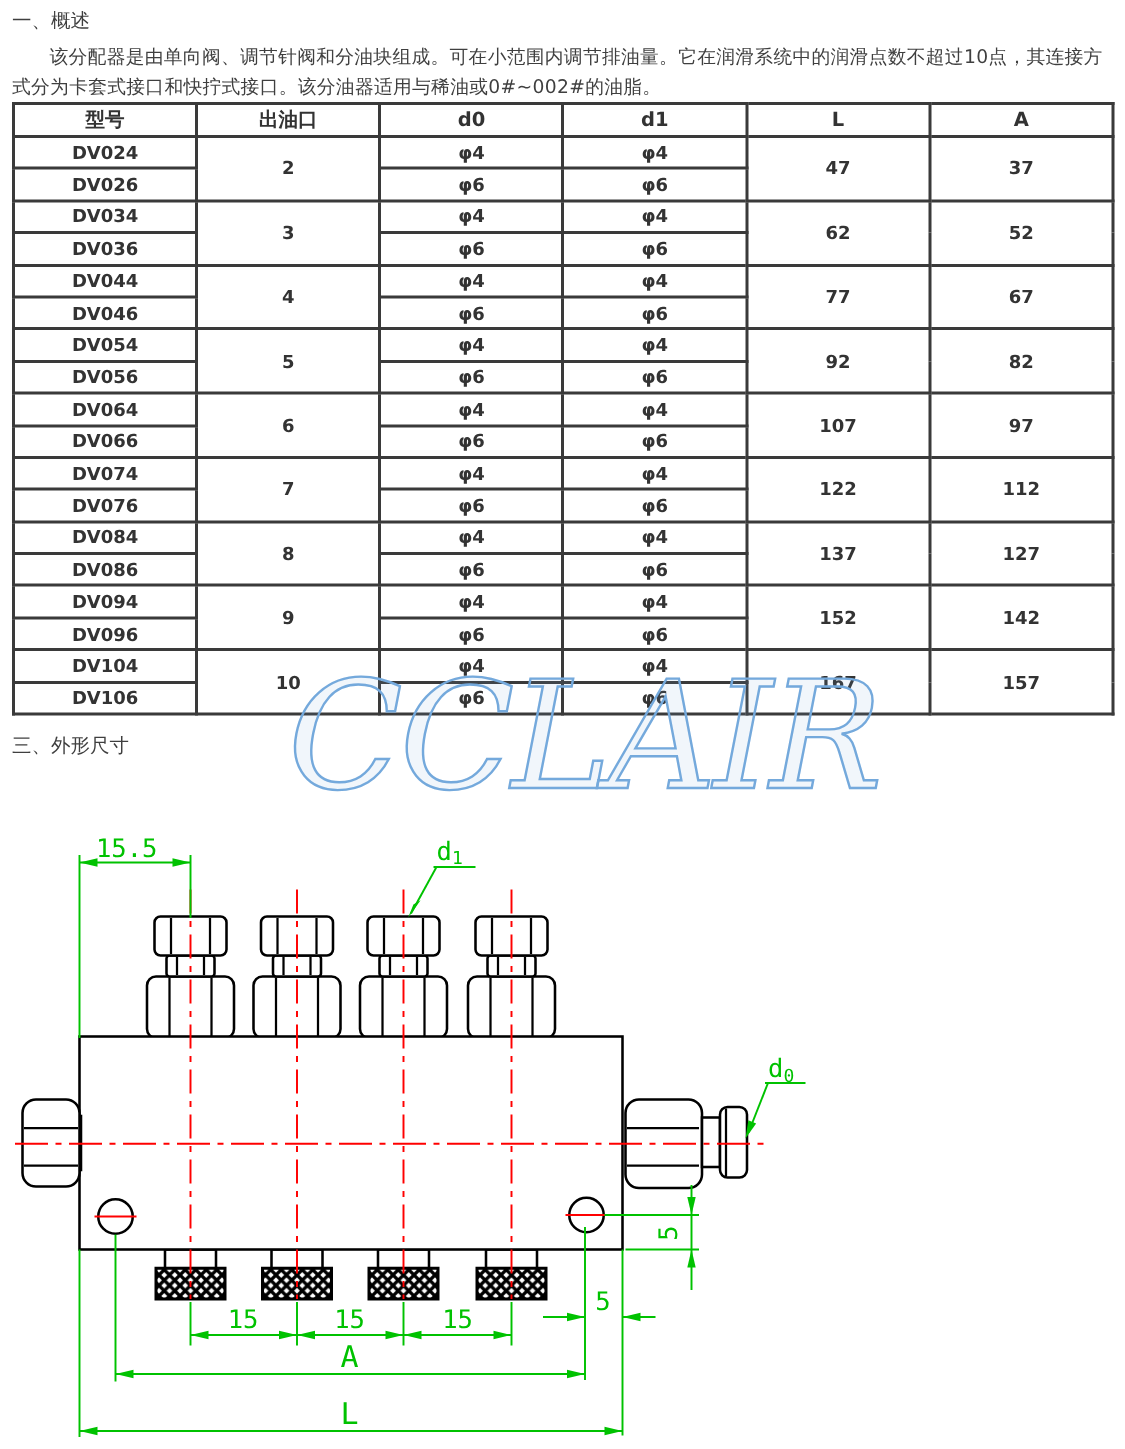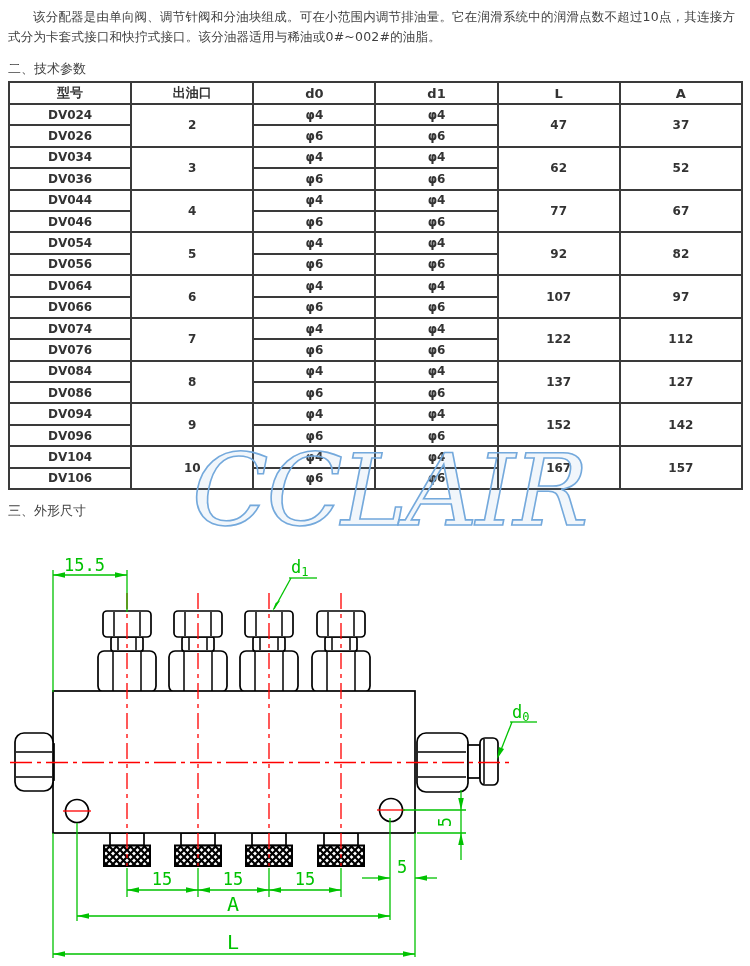--- a/index.html
+++ b/index.html
@@ -53,23 +53,23 @@
     font-family:"DejaVu Sans Mono","Liberation Mono",monospace;font-size:17px;
   }
   .gtxt-big{font-size:20px;}
 </style>
 </head>
 <body>
 
 <div class="page">
   <div class="flow">
 
+    <p class="sec-heading h1">一、概述</p>
     <p class="para">该分配器是由单向阀、调节针阀和分油块组成。可在小范围内调节排油量。它在润滑系统中的润滑点数不超过10点，其连接方式分为卡套式接口和快拧式接口。该分油器适用与稀油或0#~002#的油脂。</p>
 
-    <p class="sec-heading h2">二、技术参数</p>
 
     <table class="spec">
       <thead>
         <tr>
             <th>型号</th>
             <th>出油口</th>
             <th>d0</th>
             <th>d1</th>
             <th>L</th>
             <th>A</th>

